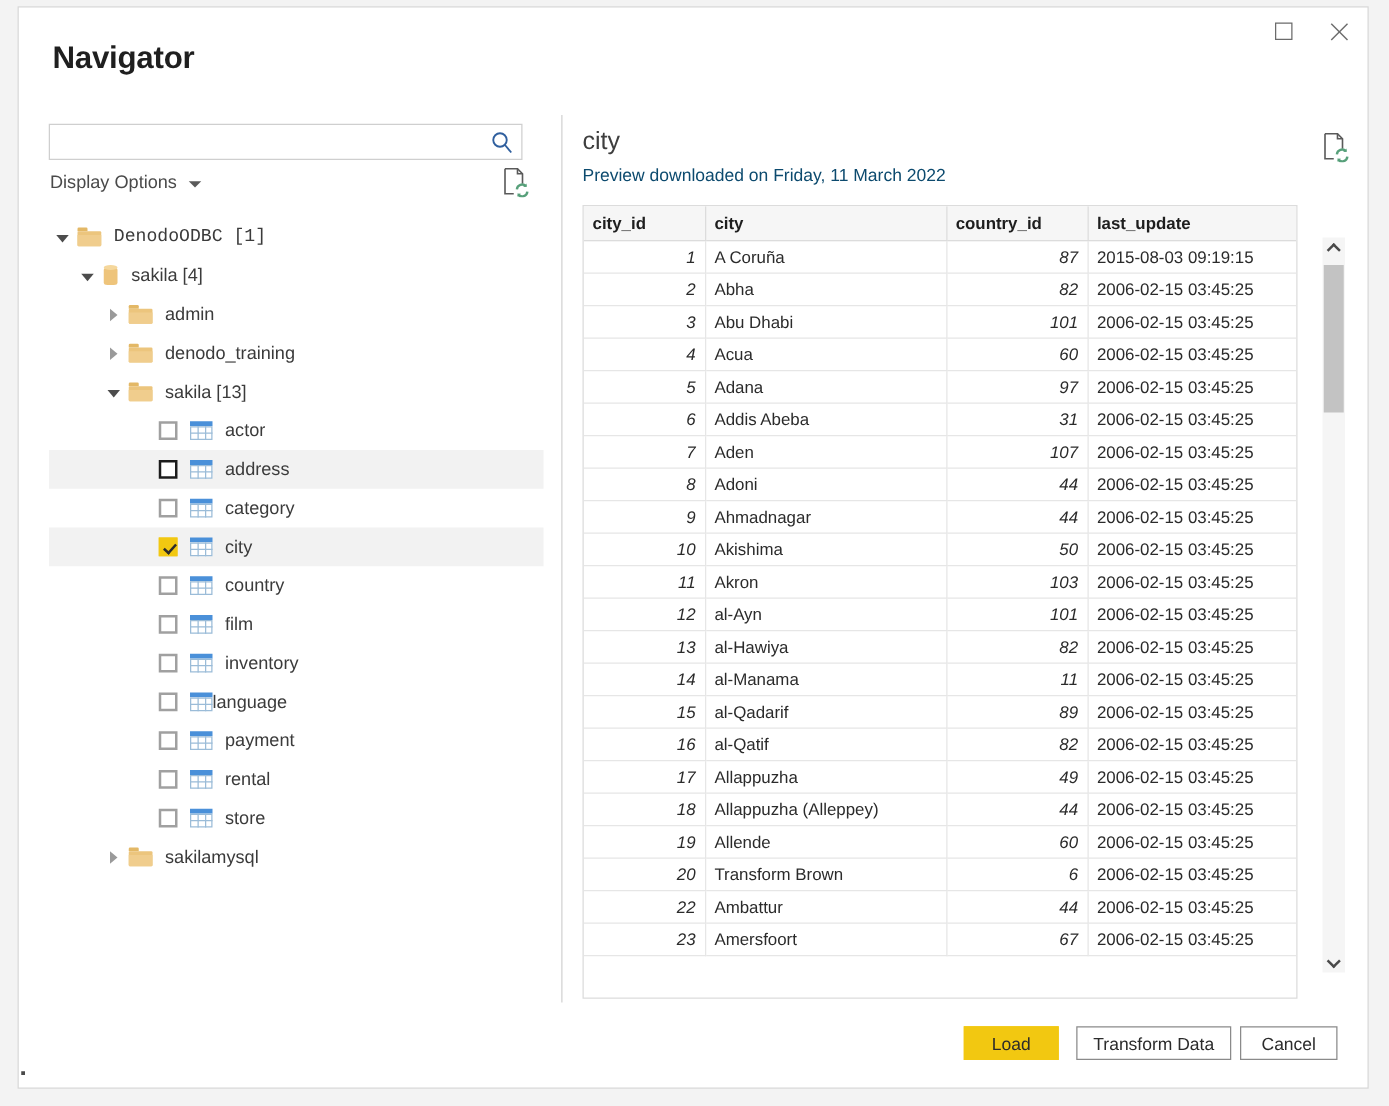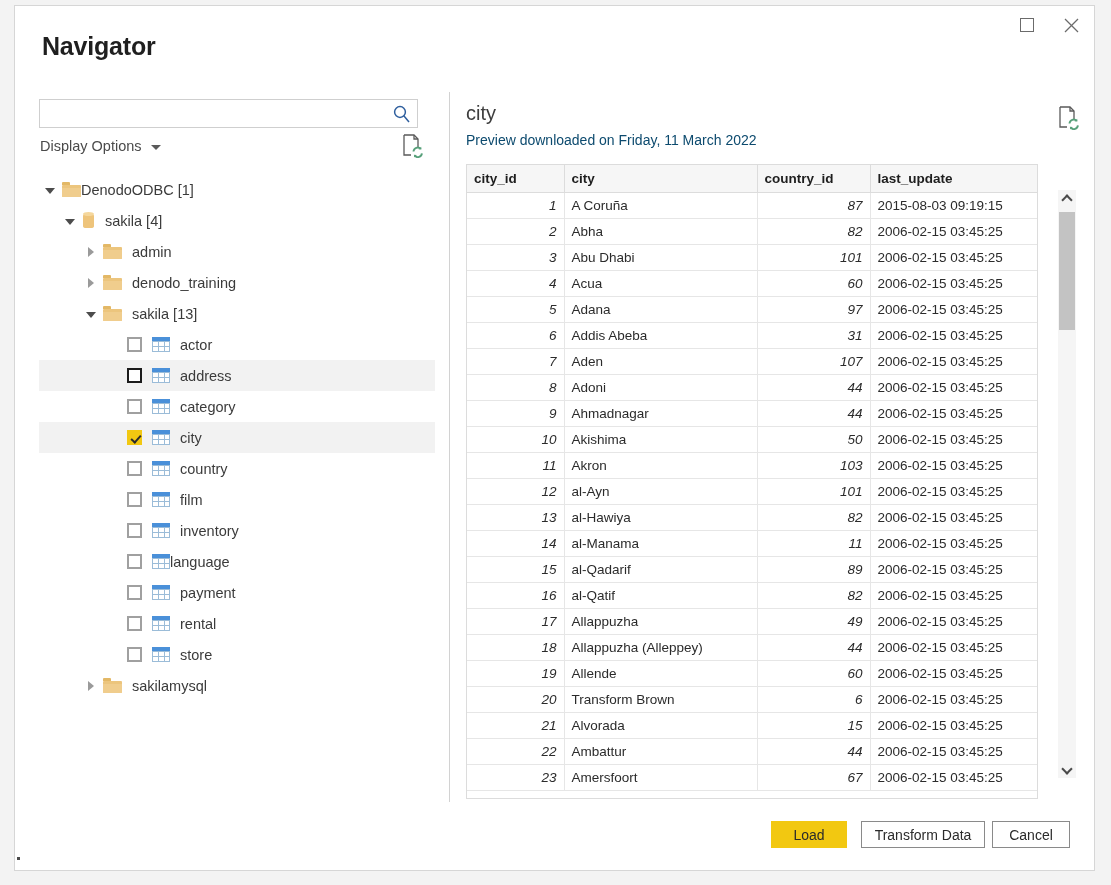--- a/index.html
+++ b/index.html
@@ -312,21 +312,21 @@
           <div style="width: 4px; flex: 0 0 auto;"></div>
           <div class="twisty">
             <span class="tw-open"></span>
           </div>
           <div style="width: 5px; flex: 0 0 auto;"></div>
           <div class="folder-icon">
             <span class="tab"></span>
             <span class="body"></span>
             <span class="front"></span>
           </div>
-          <span class="node-label" style="margin-left: 0;">DenodoODBC [1]</span>
+          <span class="node-label" style="margin-left: 10px; font-family: Liberation Mono, monospace;">DenodoODBC [1]</span>
         </div>
         <div class="node">
           <div style="width: 24px; flex: 0 0 auto;"></div>
           <div class="twisty">
             <span class="tw-open"></span>
           </div>
           <div style="width: 5px; flex: 0 0 auto;"></div>
           <div class="db-icon">
             <span class="cyl"></span>
             <span class="cap"></span>
@@ -701,26 +701,20 @@
               <td class="num">60</td>
               <td>2006-02-15 03:45:25</td>
             </tr>
             <tr>
               <td class="num">20</td>
               <td>Transform Brown</td>
               <td class="num">6</td>
               <td>2006-02-15 03:45:25</td>
             </tr>
             <tr>
-              <td class="num">21</td>
-              <td>Alvorada</td>
-              <td class="num">15</td>
-              <td>2006-02-15 03:45:25</td>
-            </tr>
-            <tr>
               <td class="num">22</td>
               <td>Ambattur</td>
               <td class="num">44</td>
               <td>2006-02-15 03:45:25</td>
             </tr>
             <tr>
               <td class="num">23</td>
               <td>Amersfoort</td>
               <td class="num">67</td>
               <td>2006-02-15 03:45:25</td>

